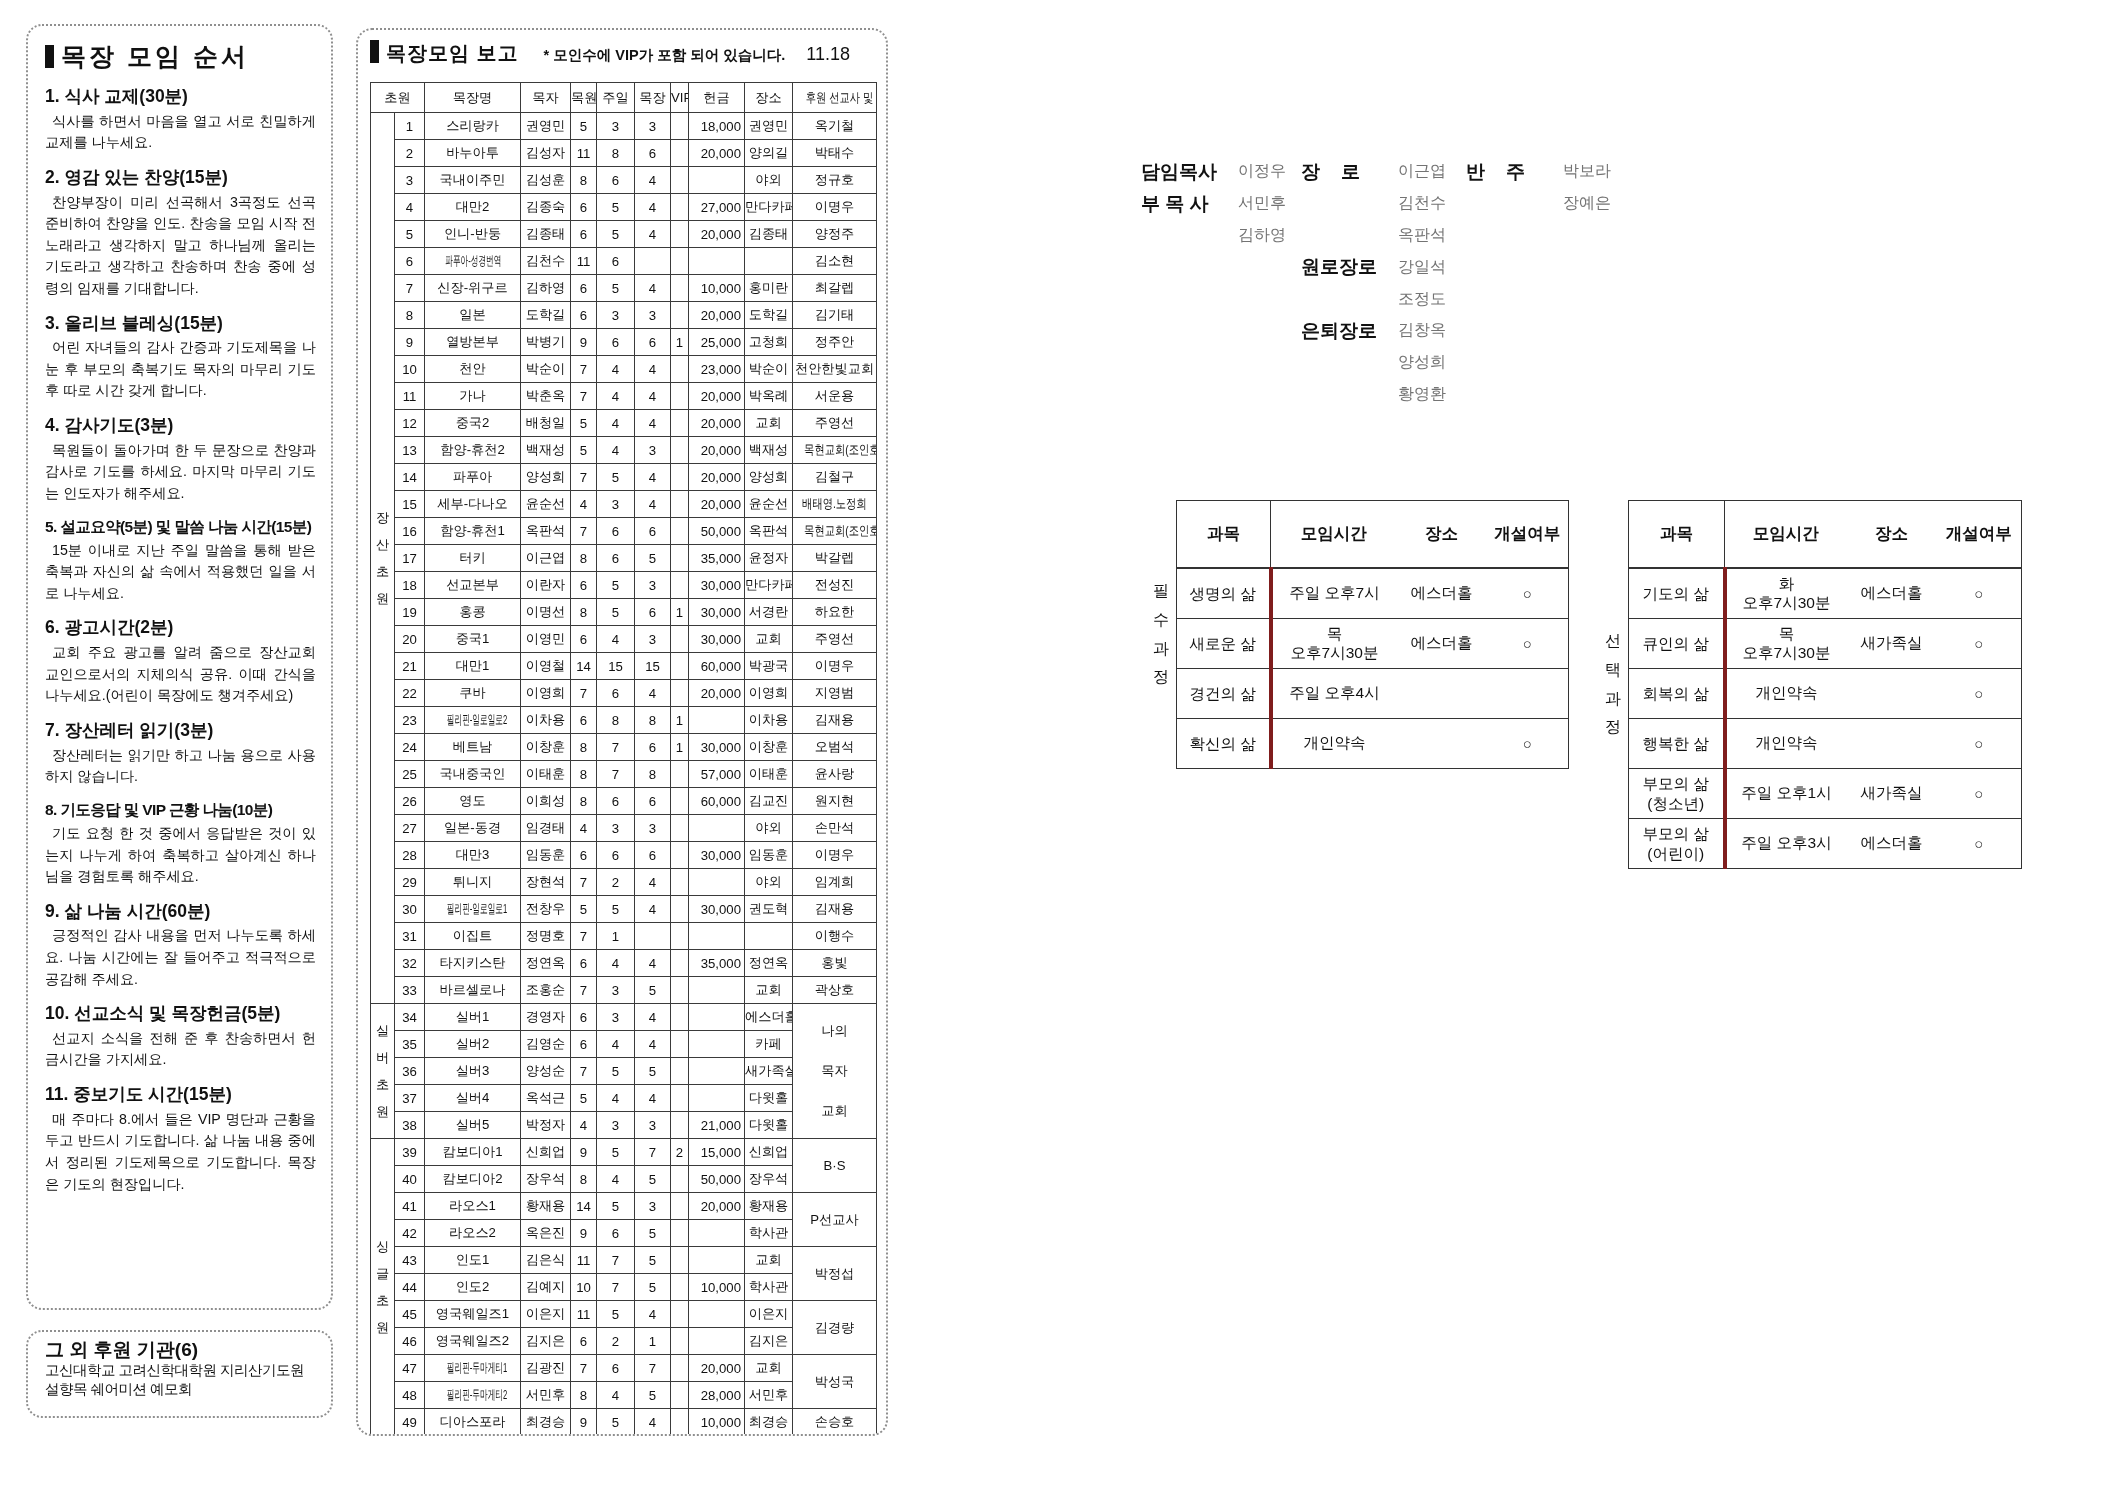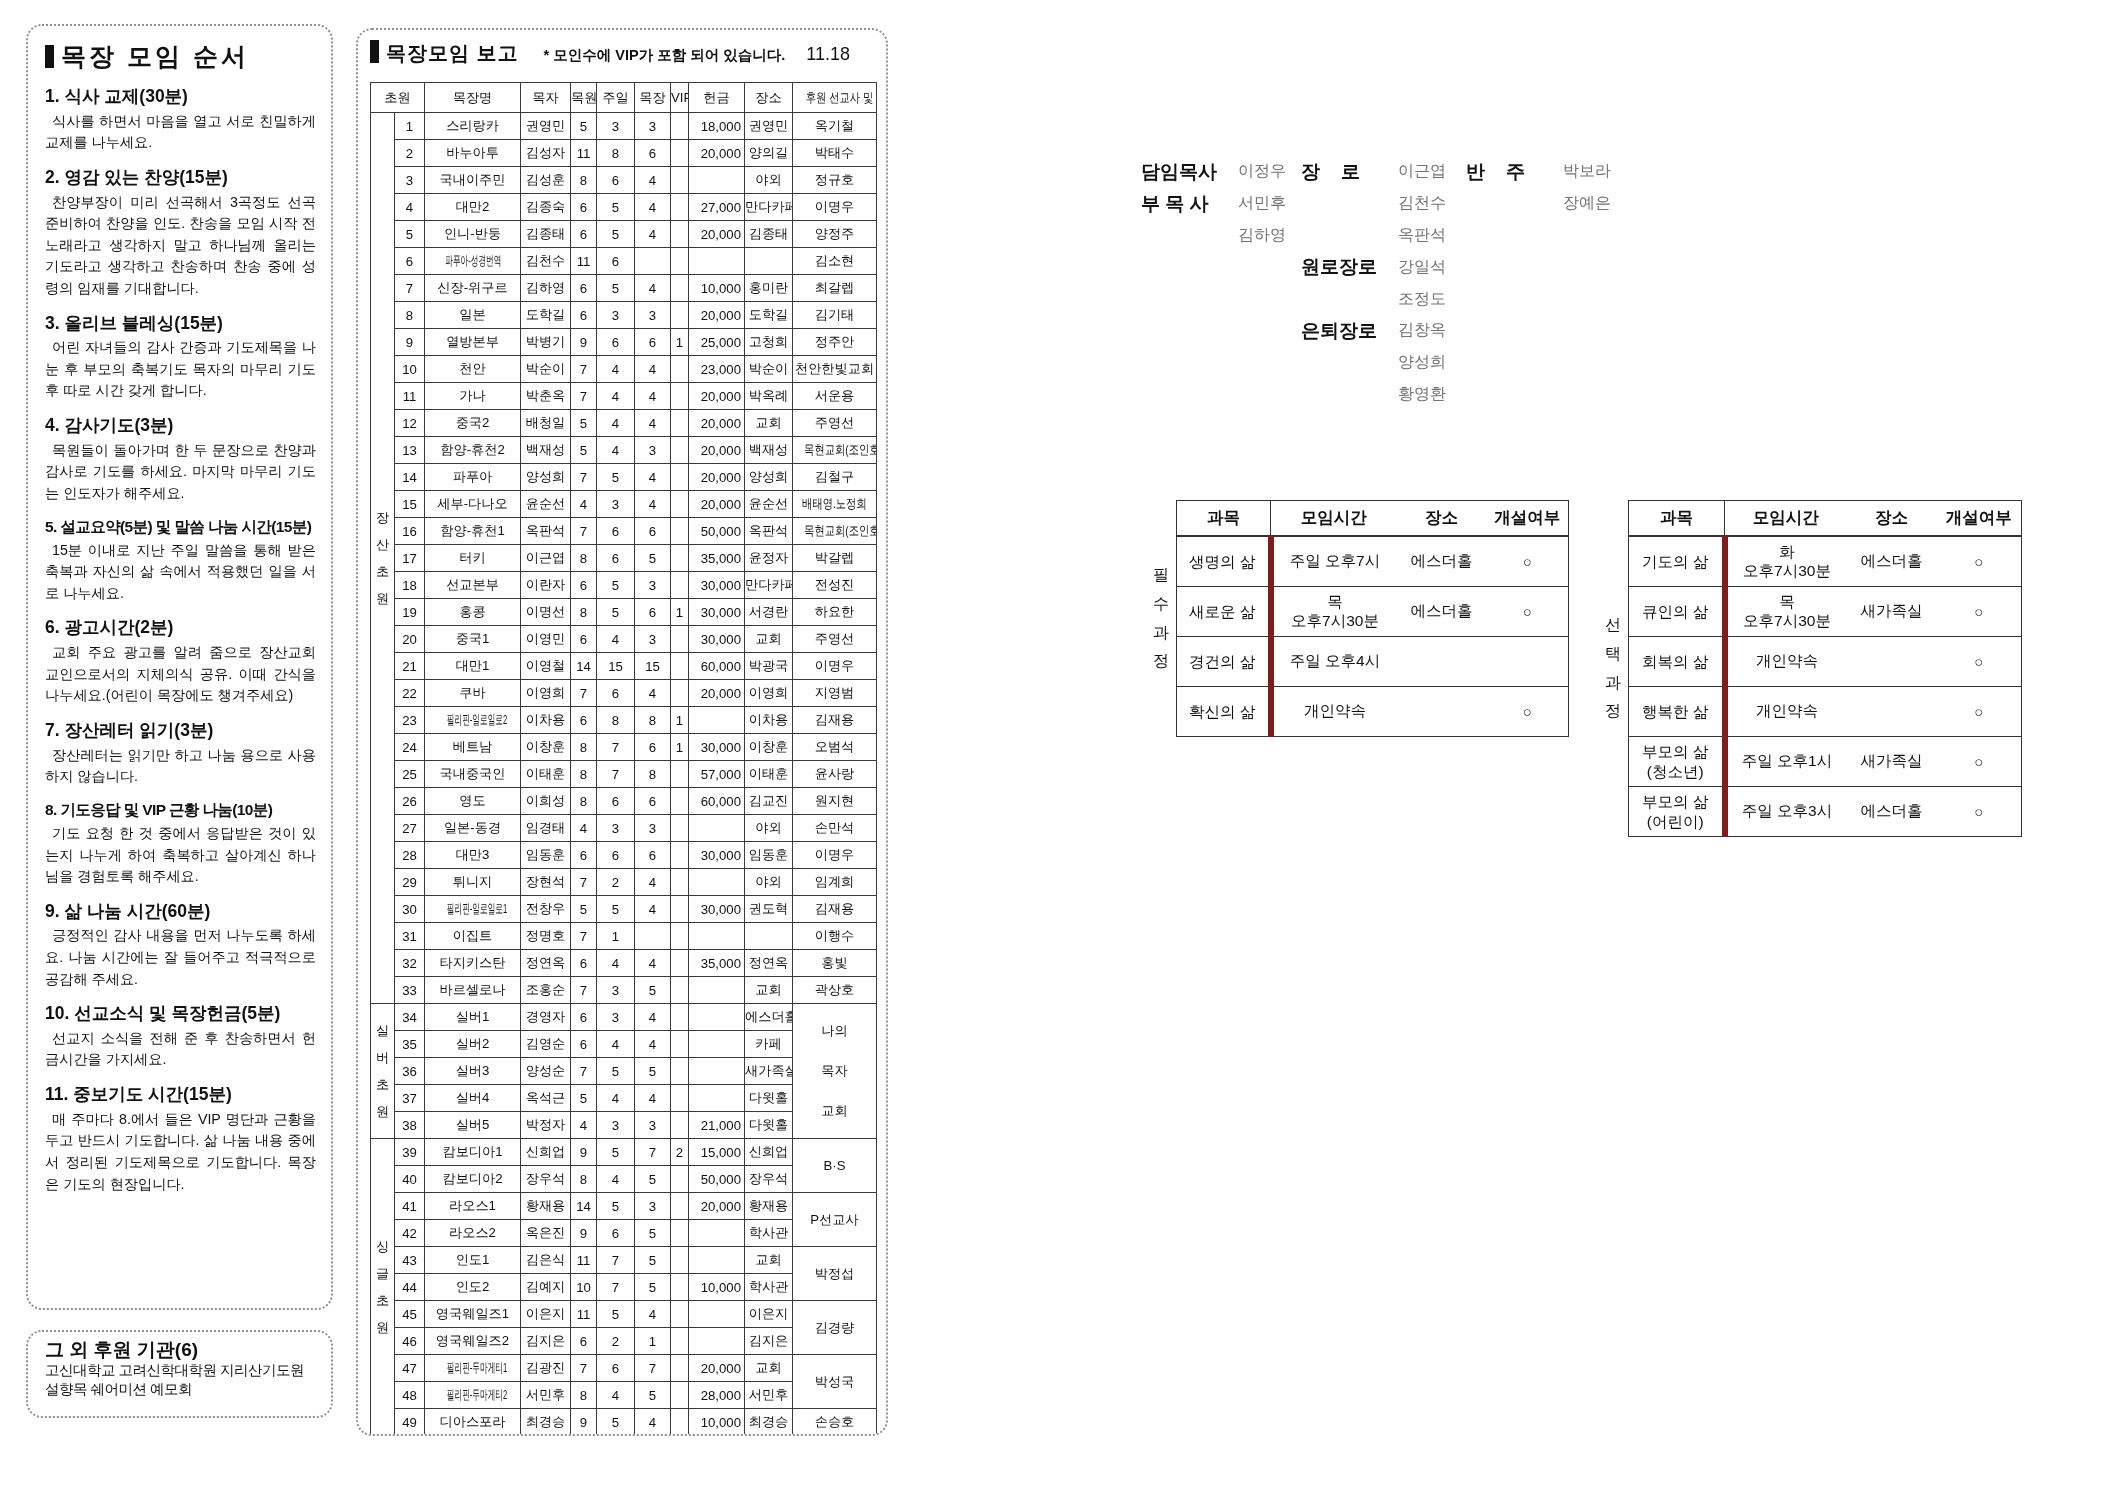--- a/index.html
+++ b/index.html
@@ -58,25 +58,25 @@
   #course-required{left:1146px;top:500px;}
   #course-elective{left:1598px;top:500px;}
   .side-label{
     width:30px;display:flex;align-items:center;justify-content:center;
     font-size:16px;white-space:pre-line;line-height:1.8;text-align:center;
   }
   table.course-table{border-collapse:collapse;table-layout:fixed;
     border:1.5px solid #333;}
   .course-table th{
     border-bottom:2px solid #333;font-size:16.5px;font-weight:bold;height:34px;
-    text-align:center;white-space:nowrap;padding:0 2px;}
+    text-align:center;white-space:nowrap;padding:16px 2px;}
   .course-table td{
     border-bottom:1px solid #333;font-size:15.5px;text-align:center;
     vertical-align:middle;height:45px;padding:2px 1px;}
-  .course-table td.course-subject{border-right:6px solid #7f1d1d;white-space:pre-line;line-height:1.25;}
+  .course-table td.course-subject{border-right:4px solid #7f1d1d;white-space:pre-line;line-height:1.25;}
   .course-table th.h-subject{border-right:1px solid #333;}
   .course-table td.course-time{white-space:pre-line;line-height:1.2;}
   .course-table td.course-open{font-size:15px;color:#333;}
 </style>
 </head>
 <body>
 
 <div class="dotted-box" id="left-box">
   <div id="left-title"><span class="bar"></span><span>목장 모임 순서</span></div>
   <div>

